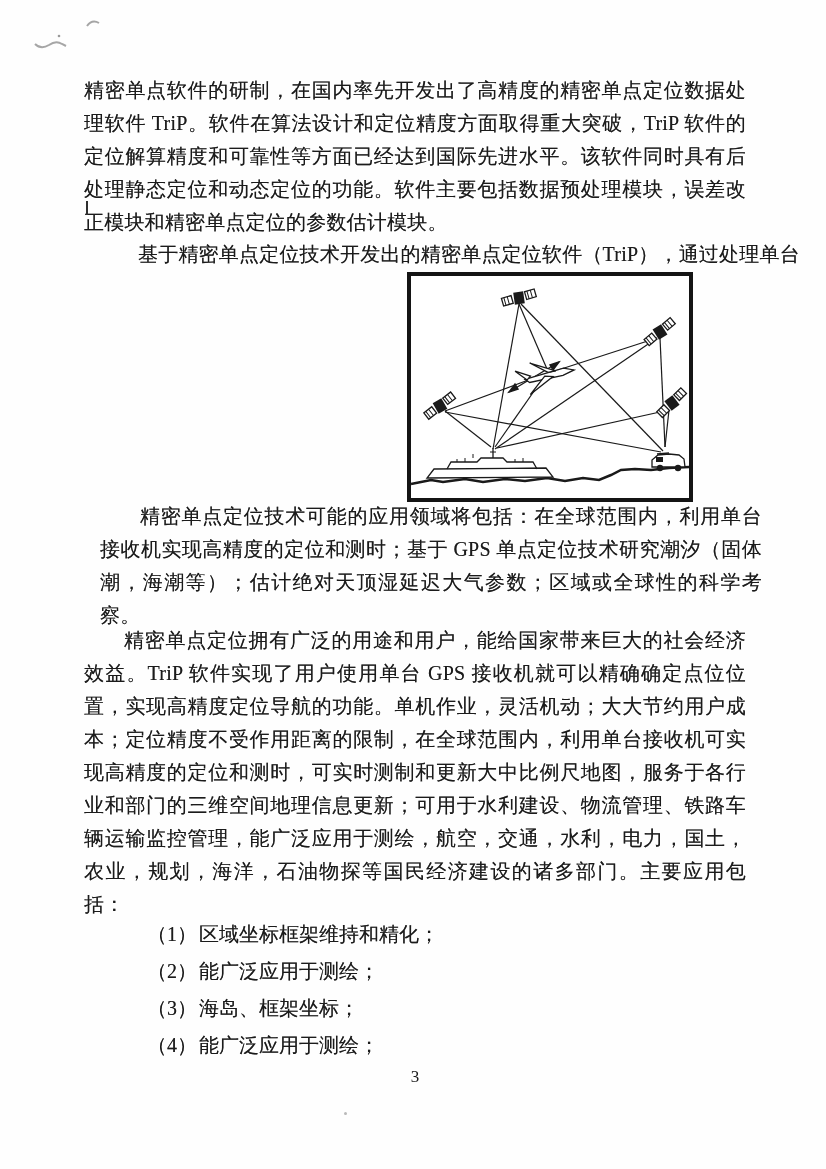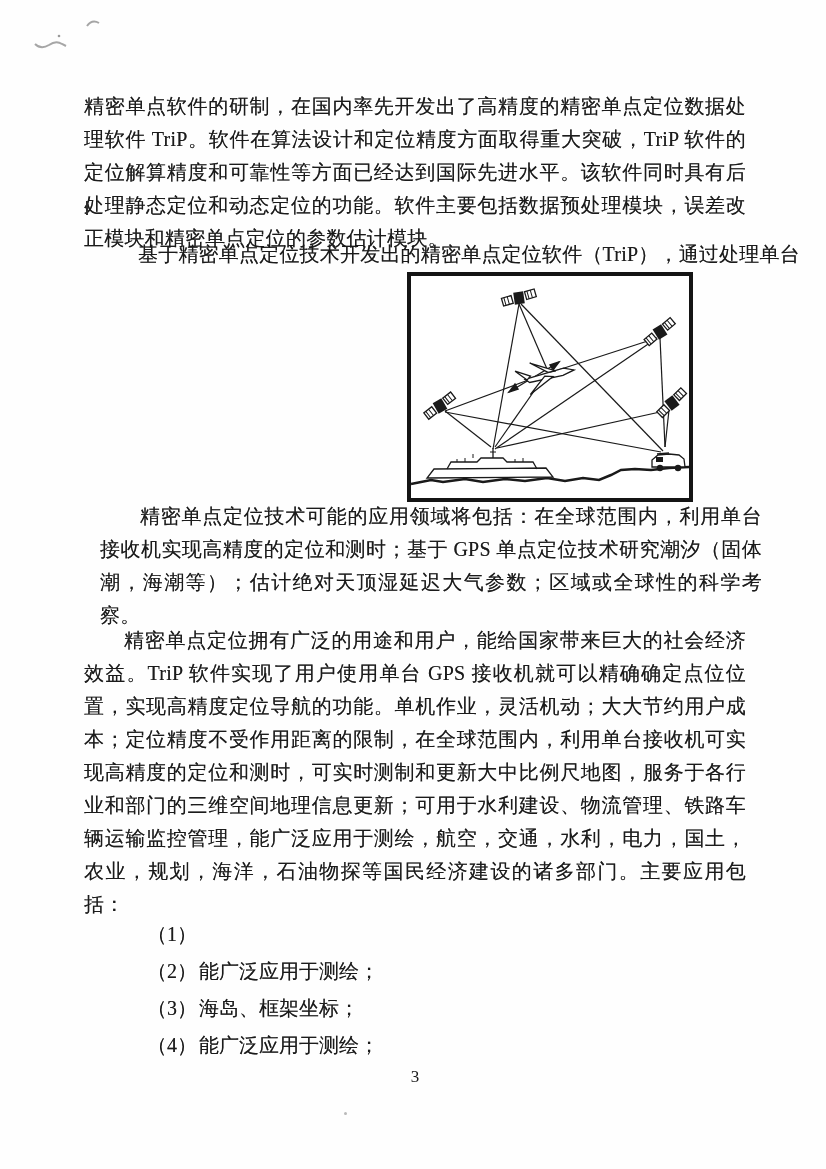--- a/index.html
+++ b/index.html
@@ -15,21 +15,21 @@
   .para {
     position: absolute;
     margin: 0;
     font-size: 20px;
     line-height: 33px;
     text-align: justify;
     letter-spacing: 0.2px;
     text-shadow: 0 0 0.6px rgba(0,0,0,0.55);
   }
   .indent { text-indent: 2em; }
-  .p1 { left: 84px; top: 74px;  width: 662px; margin-top: 16px; }
+  .p1 { left: 84px; top: 74px;  width: 662px; }
   .p2-first { left: 98px; top: 238px; width: 700px; white-space: nowrap; text-align: right; }
   .p2-wrap { left: 84px; top: 277px; width: 320px; line-height: 32px; }
   .p3 { left: 84px; top: 500px; width: 662px; margin-left: 16px; }
   .p4 { left: 84px; top: 624px; width: 662px; }
   .figure {
     position: absolute;
     left: 407px; top: 272px;
     width: 286px; height: 230px;
   }
   .app-list {
@@ -143,20 +143,21 @@
     </svg>
   </div>
 
   <p class="para p3 indent">精密单点定位技术可能的应用领域将包括：在全球范围内，利用单台接收机实现高精度的定位和测时；基于 GPS 单点定位技术研究潮汐（固体潮，海潮等）；估计绝对天顶湿延迟大气参数；区域或全球性的科学考察。</p>
 
   <p class="para p4 indent">精密单点定位拥有广泛的用途和用户，能给国家带来巨大的社会经济效益。TriP 软件实现了用户使用单台 GPS 接收机就可以精确确定点位位置，实现高精度定位导航的功能。单机作业，灵活机动；大大节约用户成本；定位精度不受作用距离的限制，在全球范围内，利用单台接收机可实现高精度的定位和测时，可实时测制和更新大中比例尺地图，服务于各行业和部门的三维空间地理信息更新；可用于水利建设、物流管理、铁路车辆运输监控管理，能广泛应用于测绘，航空，交通，水利，电力，国土，农业，规划，海洋，石油物探等国民经济建设的诸多部门。主要应用包括：</p>
 
   <div class="app-list">
     <div class="list-item">
       <span class="list-num">（1）</span>
+      <span>区域坐标框架维持和精化；</span>
     </div>
     <div class="list-item">
       <span class="list-num">（2）</span>
       <span>能广泛应用于测绘；</span>
     </div>
     <div class="list-item">
       <span class="list-num">（3）</span>
       <span>海岛、框架坐标；</span>
     </div>
     <div class="list-item">

